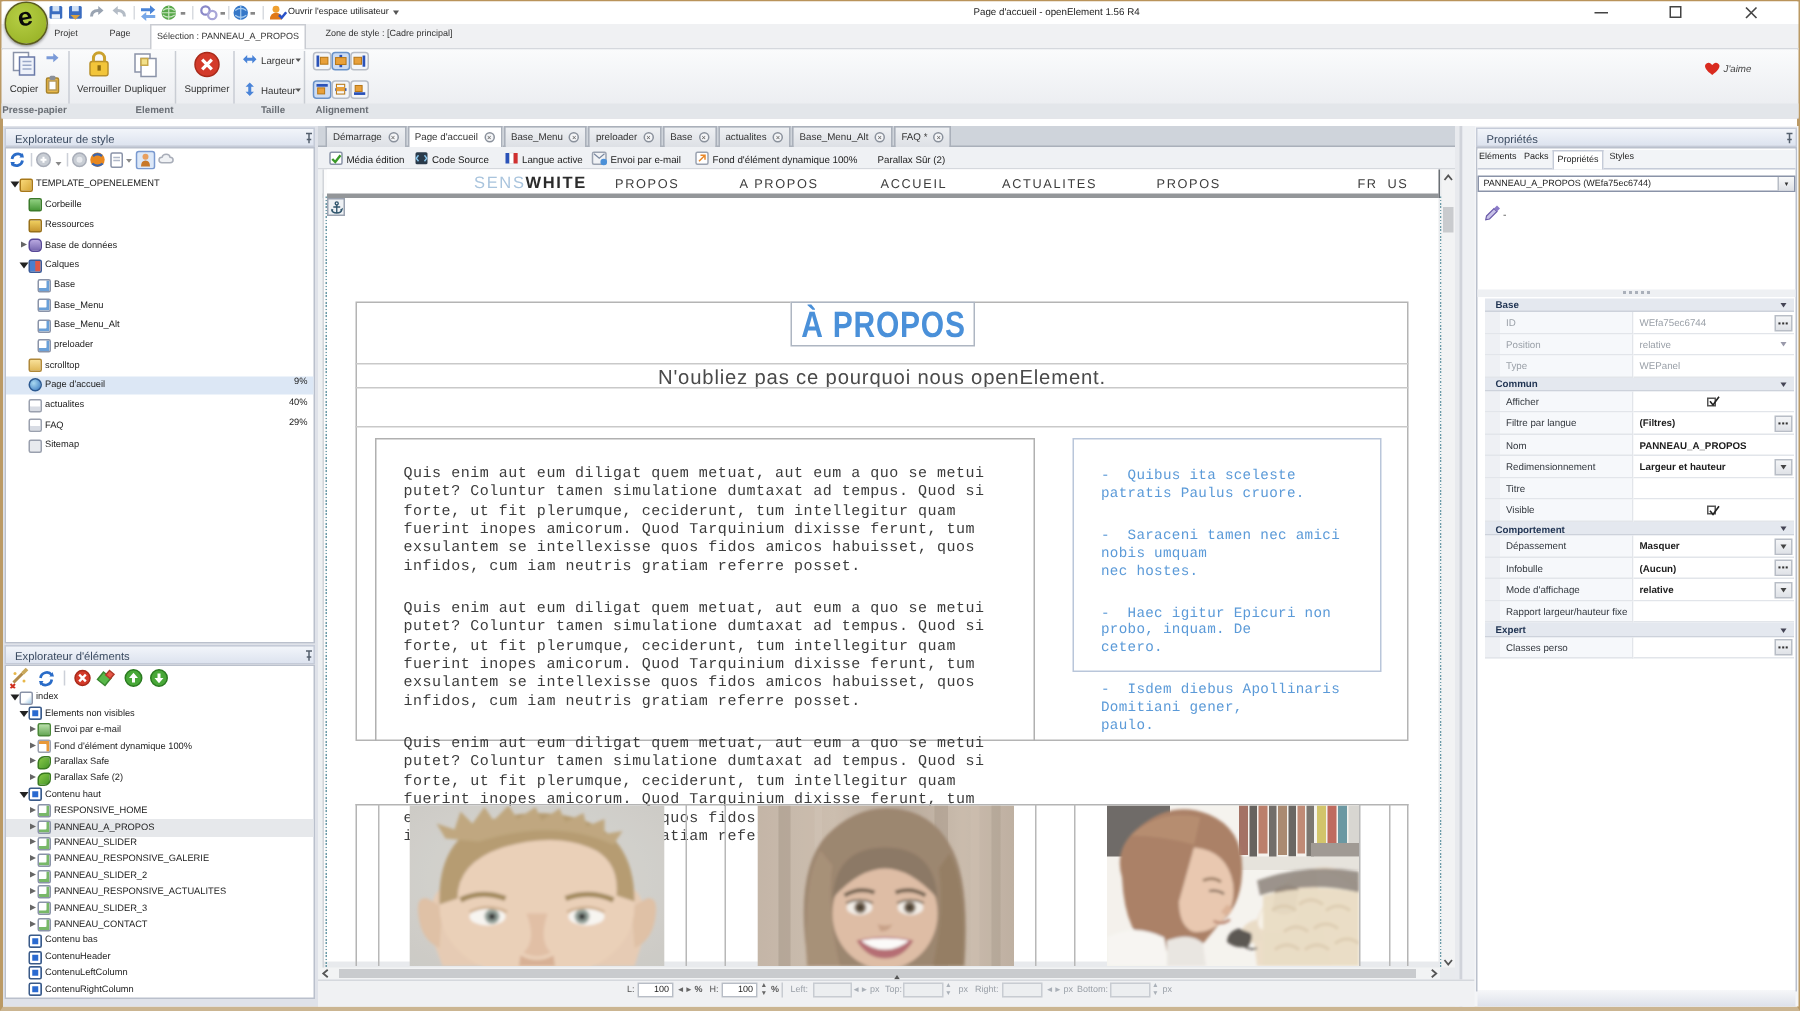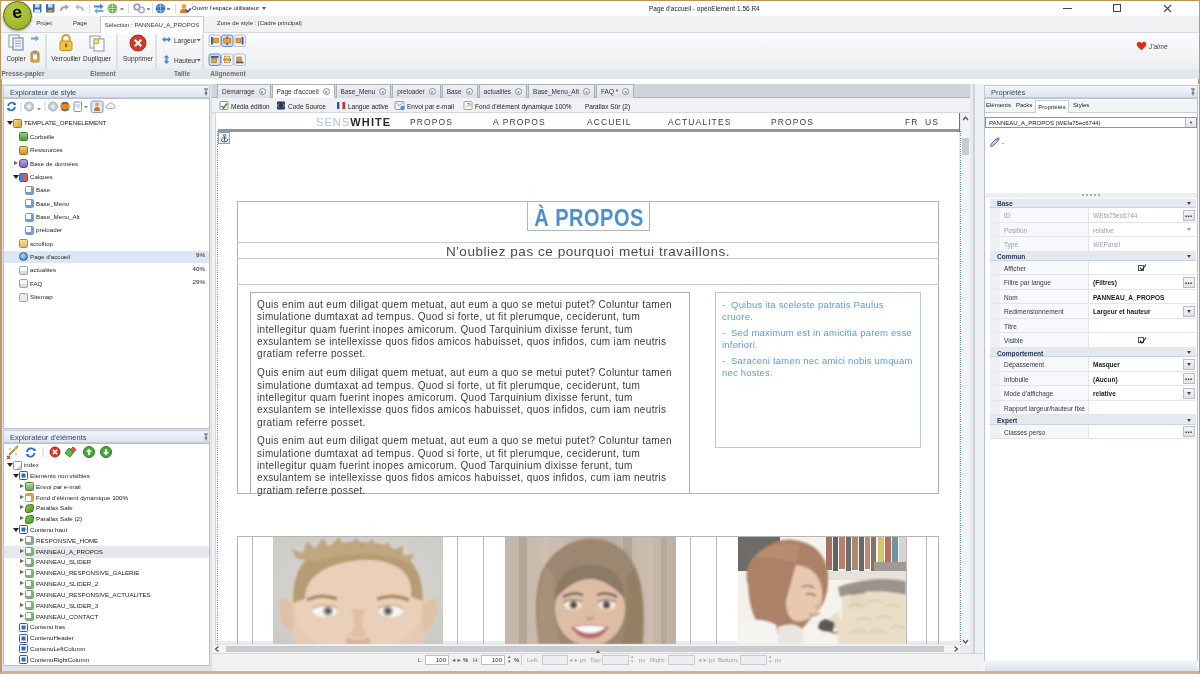--- a/index.html
+++ b/index.html
@@ -6,21 +6,21 @@
 .a{position:absolute;}
 .phead{position:absolute;height:13px;background:linear-gradient(#f2f5fa,#dde3ef);border:1px solid #c5cbd8;font-size:7.5px;color:#3a4a60;line-height:13px;padding-left:6px;}
 .trow{position:absolute;height:12px;font-size:6.2px;color:#1c1c1c;line-height:12px;white-space:nowrap;}
 .ec{position:absolute;width:0;height:0;border-top:2.8px solid transparent;border-bottom:2.8px solid transparent;border-left:4px solid #666;}
 .eo{position:absolute;width:0;height:0;border-left:3px solid transparent;border-right:3px solid transparent;border-top:4.5px solid #222;}
 .ic{position:absolute;width:9px;height:9px;border-radius:1.5px;}
 .pct{position:absolute;font-size:6.2px;color:#1c1c1c;text-align:right;width:20px;}
 .dtab{display:inline-block;height:14px;background:linear-gradient(#eef0f3,#dde0e5);border:1px solid #aab0ba;border-bottom:none;font-size:6.5px;color:#333;line-height:14px;padding:0 4px;margin-right:1px;vertical-align:top;}
 .dtab.act{background:#fff;}
 .cl{display:inline-block;width:7px;height:7px;border-radius:50%;border:1px solid #8a919c;background:#f4f5f7;color:#555;font-size:5px;line-height:7px;text-align:center;margin-left:4px;vertical-align:0.5px;}
-#ltext p,#rtext div{margin:4px;}
+#ltext p,#rtext div{margin:16px;font-family:Liberation Mono, monospace;}
 </style>
 </head>
 <body>
 
 <div class="a" style="left:0;top:0;width:1200px;height:674px;border-top:1.5px solid #b9935a;border-left:2px solid #bb9a65;border-right:2px solid #bb9a65;border-bottom:3px solid #cbb591;background:#fff;"></div>
 
 <div class="a" id="titlebar" style="left:1px;top:1px;width:1198px;height:15px;background:#ffffff;"></div>
 <div class="a" style="left:649px;top:5px;width:200px;height:10px;font-size:6.5px;color:#222;">Page d'accueil - openElement 1.56 R4</div>
 
 <div class="a" style="left:1063px;top:8px;width:9px;height:1px;background:#444;"></div>
@@ -359,36 +359,37 @@
 <div class="a" style="left:218px;top:132px;width:12px;height:12px;background:#eef1f4;border:1px solid #9aa2b0;"></div>
 <svg class="a" style="left:220px;top:134px;" width="9" height="9" viewBox="0 0 9 9">
     <circle cx="4.5" cy="1.6" r="1" fill="none" stroke="#31566d" stroke-width=".9"></circle>
     <path d="M4.5 2.6 V7.5 M2.2 4 H6.8 M1 5.5 Q1.5 8 4.5 8 Q7.5 8 8 5.5 L6.9 6.2 M1 5.5 L2.1 6.2" stroke="#31566d" stroke-width=".9" fill="none"></path>
   </svg>
 
 <div class="a" style="left:237px;top:201px;width:702px;height:293px;border:1px solid #b4b4b4;"></div>
 <div class="a" style="left:527px;top:201px;width:123px;height:30px;background:#fff;border:1px solid #aeb6c2;"></div>
 <div class="a" style="left:529px;top:204px;width:120px;font-size:20px;font-weight:bold;letter-spacing:0.5px;color:#4a90d9;text-align:center;transform:scaleY(1.22);transform-origin:50% 0;">À PROPOS</div>
 <div class="a" style="left:237px;top:242px;width:702px;height:1px;background:#c9c9c9;"></div>
-<div class="a" style="left:237px;top:244px;width:702px;height:16px;font-size:13.5px;letter-spacing:0.55px;color:#4a4a4a;text-align:center;">N'oubliez pas ce pourquoi metui travaillons.</div>
+<div class="a" style="left:237px;top:244px;width:702px;height:16px;font-size:13.5px;letter-spacing:0.55px;color:#4a4a4a;text-align:center;">N'oubliez pas ce pourquoi nous openElement.</div>
 <div class="a" style="left:237px;top:258px;width:702px;height:1px;background:#c9c9c9;"></div>
 <div class="a" style="left:237px;top:284px;width:702px;height:1px;background:#c9c9c9;"></div>
 
 <div class="a" style="left:250px;top:292px;width:440px;height:202px;border:1px solid #b0b0b0;border-bottom:none;"></div>
 <div class="a" id="ltext" style="left:253px;top:295px;width:436px;font-size:10px;letter-spacing:0.35px;line-height:12.35px;color:#3c3c3c;">
 <p>Quis enim aut eum diligat quem metuat, aut eum a quo se metui putet? Coluntur tamen simulatione dumtaxat ad tempus. Quod si forte, ut fit plerumque, ceciderunt, tum intellegitur quam fuerint inopes amicorum. Quod Tarquinium dixisse ferunt, tum exsulantem se intellexisse quos fidos amicos habuisset, quos infidos, cum iam neutris gratiam referre posset.</p>
 <p style="margin-top:6.5px;">Quis enim aut eum diligat quem metuat, aut eum a quo se metui putet? Coluntur tamen simulatione dumtaxat ad tempus. Quod si forte, ut fit plerumque, ceciderunt, tum intellegitur quam fuerint inopes amicorum. Quod Tarquinium dixisse ferunt, tum exsulantem se intellexisse quos fidos amicos habuisset, quos infidos, cum iam neutris gratiam referre posset.</p>
 <p style="margin-top:6.5px;">Quis enim aut eum diligat quem metuat, aut eum a quo se metui putet? Coluntur tamen simulatione dumtaxat ad tempus. Quod si forte, ut fit plerumque, ceciderunt, tum intellegitur quam fuerint inopes amicorum. Quod Tarquinium dixisse ferunt, tum exsulantem se intellexisse quos fidos amicos habuisset, quos infidos, cum iam neutris gratiam referre posset.</p>
 </div>
 
 <div class="a" style="left:715px;top:292px;width:206px;height:156px;border:1px solid #b9c6da;"></div>
 <div class="a" id="rtext" style="left:718px;top:295px;width:202px;font-size:9.5px;letter-spacing:0.2px;line-height:11.9px;color:#5b9ad8;">
 <div>-&nbsp; Quibus ita sceleste patratis Paulus cruore.</div>
-<div>-&nbsp; Sed maximum est in amicitia parem esse<br>inferiori.</div>
 <div>-&nbsp; Saraceni tamen nec amici nobis umquam<br>nec hostes.</div>
+<div>-&nbsp; Haec igitur Epicuri non probo, inquam. De<br>cetero.</div>
+<div>-&nbsp; Isdem diebus Apollinaris Domitiani gener,<br>paulo.</div>
 </div>
 
 <div class="a" style="left:237px;top:536px;width:702px;height:108px;border:1px solid #b4b4b4;border-bottom:none;"></div>
 <div class="a" style="left:252px;top:536px;width:1px;height:108px;background:#b8b8b8;"></div>
 <div class="a" style="left:457px;top:536px;width:1px;height:108px;background:#b8b8b8;"></div>
 <div class="a" style="left:483px;top:536px;width:1px;height:108px;background:#b8b8b8;"></div>
 <div class="a" style="left:690px;top:536px;width:1px;height:108px;background:#b8b8b8;"></div>
 <div class="a" style="left:716px;top:536px;width:1px;height:108px;background:#b8b8b8;"></div>
 <div class="a" style="left:906px;top:536px;width:1px;height:108px;background:#b8b8b8;"></div>
 <div class="a" style="left:926px;top:536px;width:1px;height:108px;background:#b8b8b8;"></div>

